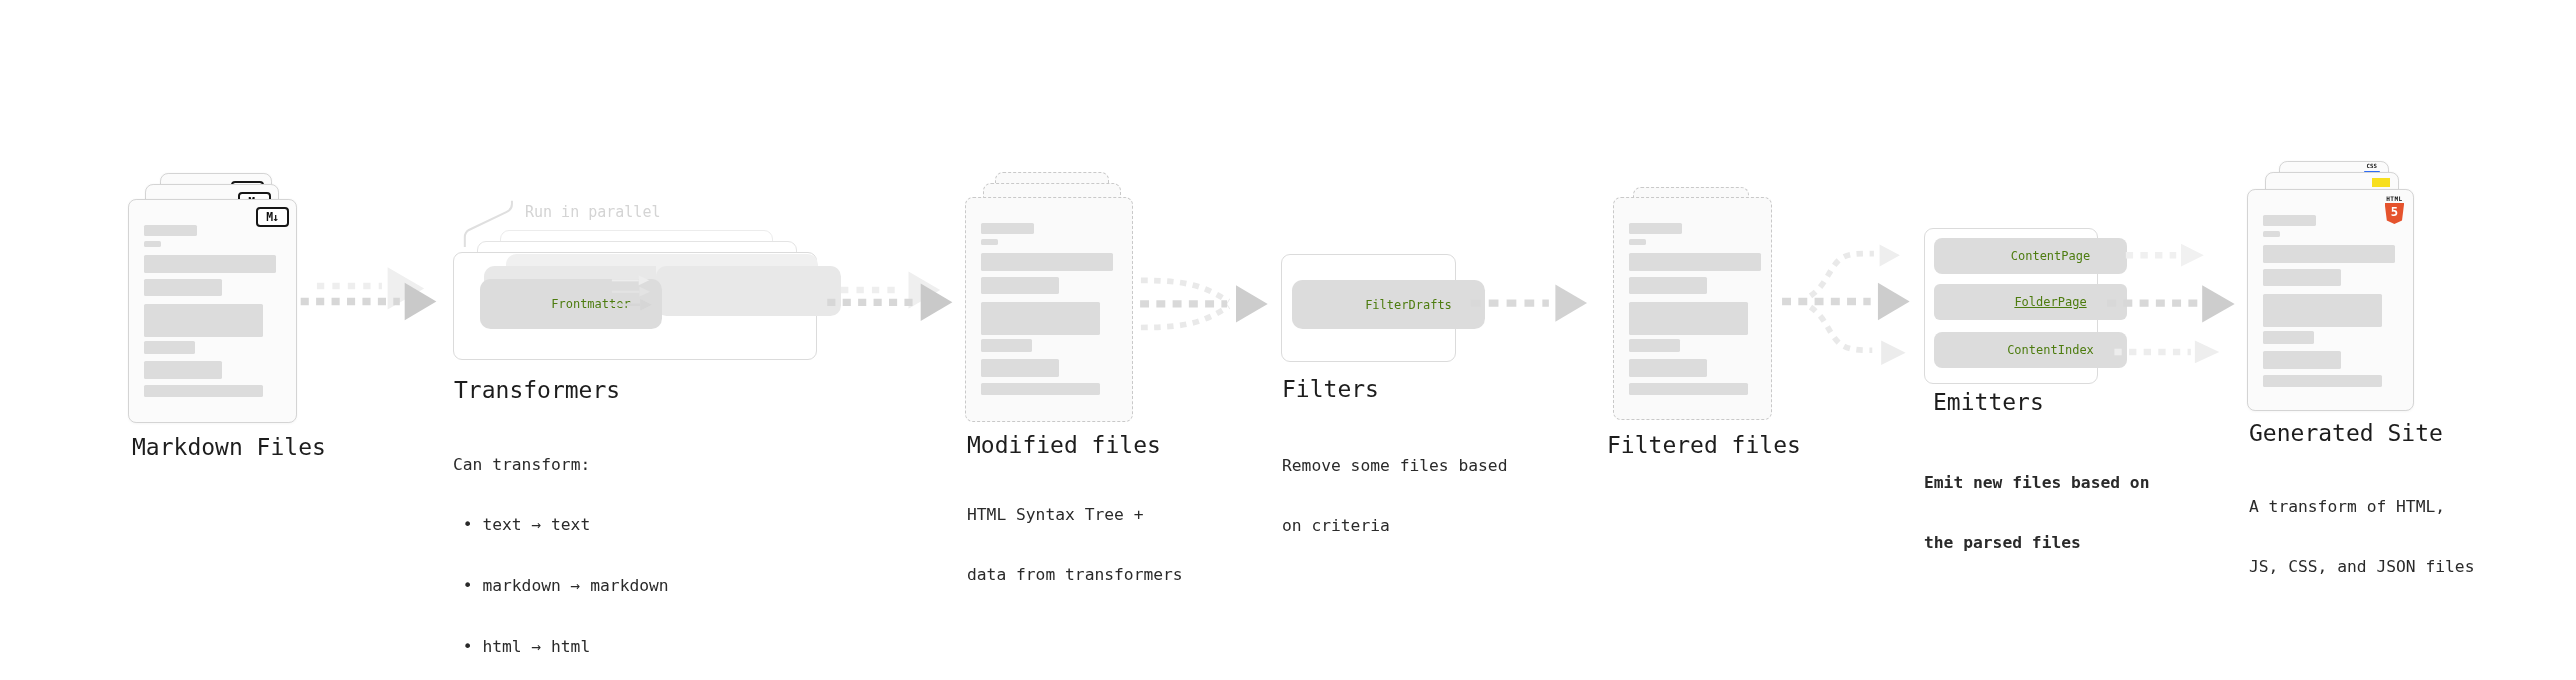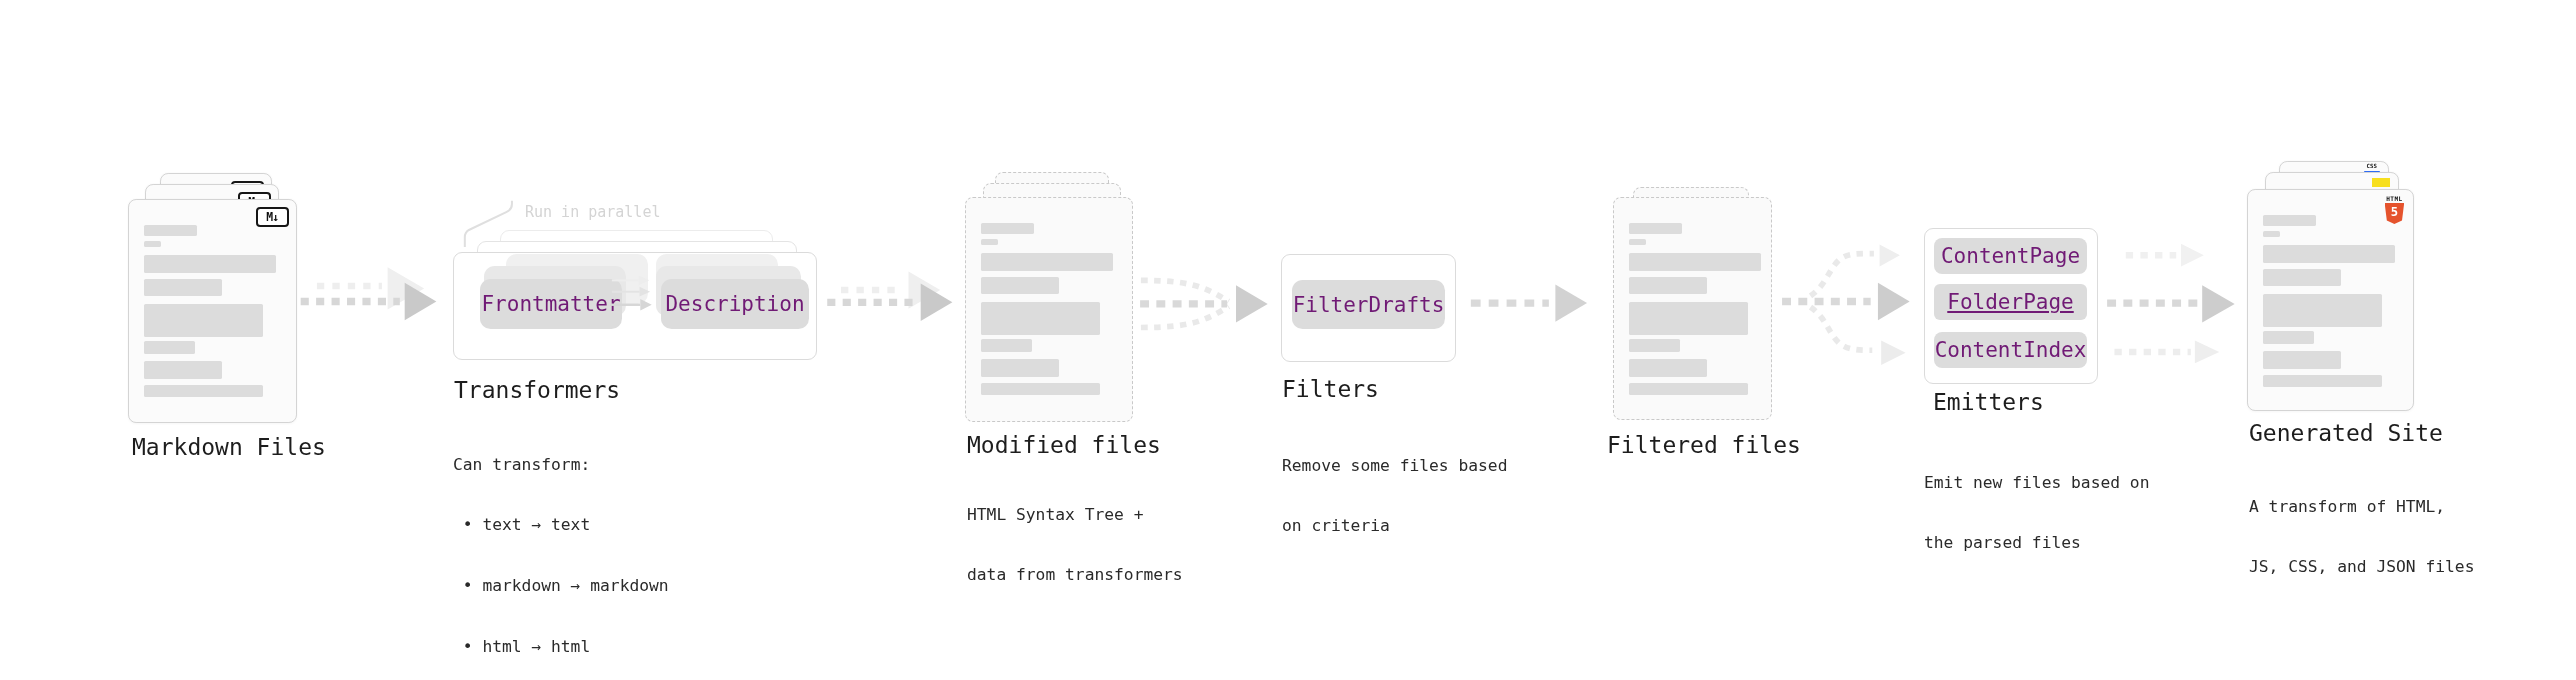--- a/index.html
+++ b/index.html
@@ -22,22 +22,22 @@
   .b8{top:185px;width:119px;height:12.2px}
   
   .mdbadge{position:absolute;top:6.5px;right:7.3px;width:29px;height:16.3px;border:2.4px solid #161616;
            border-radius:4.1px;background:#ffffff;color:#111111;font-weight:bold;font-size:11.4px;
            line-height:16.3px;text-align:center;letter-spacing:-0.8px;}
   
   .gbox{position:absolute;background:#ffffff;border:1.6px solid #dbdbdb;border-radius:9px;}
   .gbox.gh2{border-color:#e4e4e4;}
   .gbox.gh3{border-color:#ececec;}
   
-  .pill{position:absolute;background:#dcdcdc;border-radius:10.6px;color:#701a75;font-size:21px;
-        display:flex;align-items:center;justify-content:center;white-space:pre;}
+  .pill{position:absolute;background:#dcdcdc;border-radius:10.6px;color:#4d7c0f;font-size:12px;
+        display:flex;align-items:center;justify-content:center;white-space:pre;padding-left:40px;}
   .pill.g1{background:#e8e8e8;}
   .pill.g2{background:#f0f0f0;}
   
   .h{position:absolute;font-size:23px;color:#1d1d1d;white-space:pre;line-height:28px;}
   .body{position:absolute;font-size:16.3px;color:#2a2a2a;white-space:pre;line-height:20.3px;}
   .body span{display:block;}
   .body .indent{padding-left:9.8px;}
   .annot{position:absolute;font-size:15px;color:#d4d4d4;white-space:pre;}
   
   .jsbadge{position:absolute;top:4.9px;right:8.1px;width:18px;height:9px;background:#f7df1e;}
@@ -79,21 +79,20 @@
 
   <div class="gbox gh3" style="left:500px;top:230px;width:271px;height:107px;"></div>
   <div class="gbox gh2" style="left:477px;top:241px;width:318px;height:106px;"></div>
   <div class="gbox" style="left:453px;top:252px;width:362px;height:106px;"></div>
 
   <div class="pill g2" style="left:506px;top:254px;width:142px;height:50px;"></div>
   <div class="pill g1" style="left:484px;top:266px;width:142px;height:50px;"></div>
   <div class="pill g2" style="left:656px;top:254px;width:122px;height:50px;"></div>
   <div class="pill g1" style="left:656px;top:266px;width:145px;height:50px;"></div>
   <div class="pill" style="left:480px;top:279px;width:142px;height:50px;">Frontmatter</div>
-  <div class="pill" style="left:661px;top:279px;width:148px;height:50px;">Description</div>
 
   <div class="annot" style="left:525px;top:203px;">Run in parallel</div>
 
   <div class="h" style="left:454px;top:376px;">Transformers</div>
   <div class="body" style="left:453px;top:414px;">
     <span>Can transform:</span>
     <span class="indent">• text → text</span>
     <span class="indent">• markdown → markdown</span>
     <span class="indent">• html → html</span>
   </div>
@@ -139,21 +138,21 @@
       <div class="bar b8"></div>
     </div>
   </div>
   <div class="h" style="left:1607px;top:431px;">Filtered files</div>
 
   <div class="gbox" style="left:1924px;top:228px;width:172px;height:154px;"></div>
   <div class="pill" style="left:1934px;top:238px;width:153px;height:36px;border-radius:8.1px;">ContentPage</div>
   <div class="pill" style="left:1934px;top:284px;width:153px;height:36px;border-radius:6px;text-decoration:underline;">FolderPage</div>
   <div class="pill" style="left:1934px;top:332px;width:153px;height:36px;border-radius:8.1px;">ContentIndex</div>
   <div class="h" style="left:1924px;top:388px;margin-left:9px;">Emitters</div>
-  <div class="body" style="left:1924px;top:432px;">
+  <div class="body" style="left:1924px;top:432px;font-weight:bold;">
     <span>Emit new files based on</span>
     <span>the parsed files</span>
   </div>
 
   <div class="card" style="left:2279px;top:161px;width:108px;height:57px;">
     <div class="cssbadge">
       <div class="csstxt">CSS</div>
       <div class="cssbar"></div>
     </div>
   </div>

